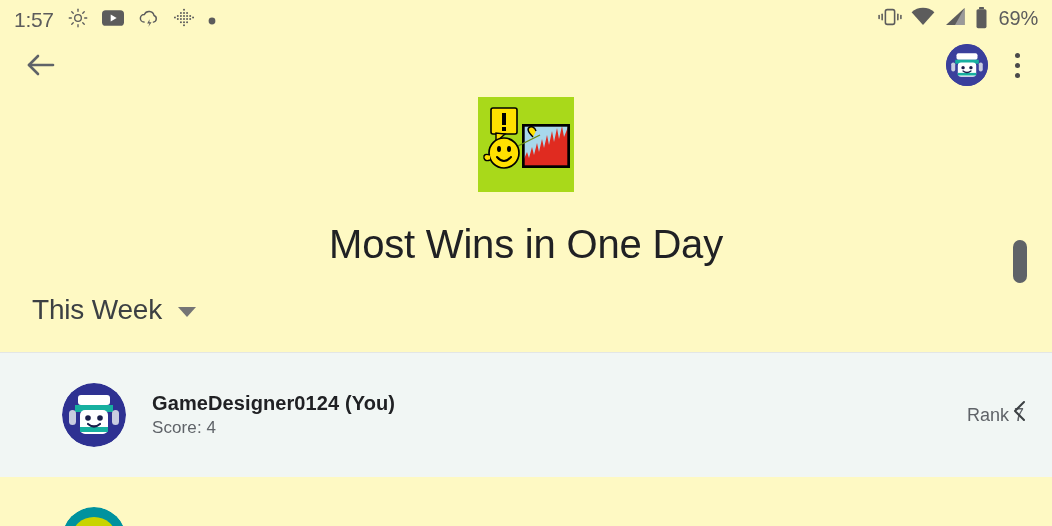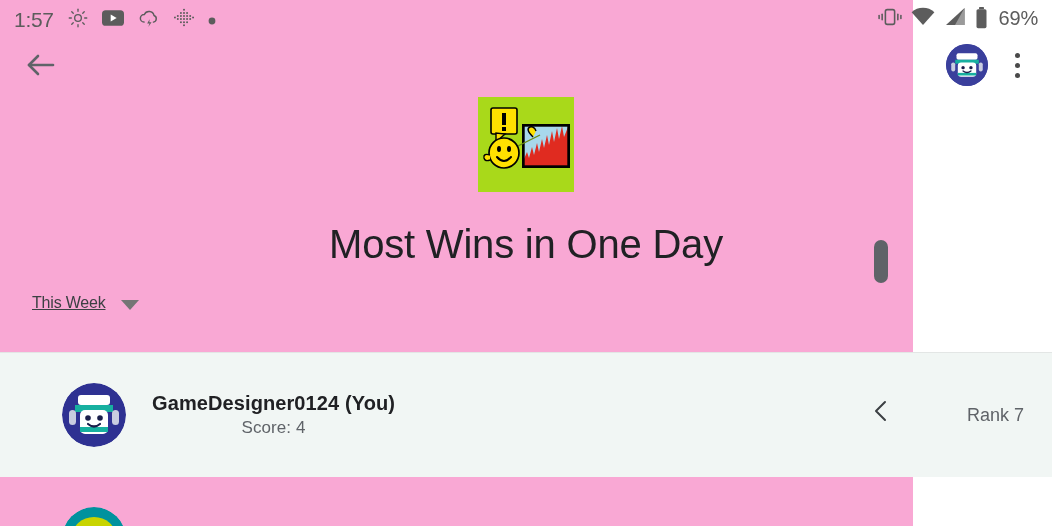--- a/index.html
+++ b/index.html
@@ -2,21 +2,21 @@
 <html><head>
 <meta charset="utf-8">
 <style>
   * { margin:0; padding:0; box-sizing:border-box; }
   html, body {
     width:1052px; height:526px;
     background:#ffffff;
     font-family:"Liberation Sans", sans-serif;
     overflow:hidden;
   }
-  .screen { position:relative; width:913px; height:526px; background:#f9a8d4; }
+  .screen { position:relative; width:1052px; height:526px; background:#fef9c3; }
 
   
   .status-bar {
     position:absolute; top:0; left:0; width:1052px; height:40px;
     display:flex; align-items:center; padding:0 14px;
   }
   .status-left { display:flex; align-items:center; gap:14px; }
   .status-right { margin-left:auto; display:flex; align-items:flex-start; gap:9px; }
   .clock { font-size:21px; color:#5c5c5c; letter-spacing:-0.3px; }
   .batt-text { font-size:20px; color:#5c5c5c; letter-spacing:-0.2px; margin-left:2px;}
@@ -49,33 +49,33 @@
     position:absolute; top:222px; left:0; width:1052px;
     text-align:center; font-size:40px; color:#202124;
     letter-spacing:-0.2px; font-weight:400;
   }
 
   
   .filter-row {
     position:absolute; top:294px; left:32px;
     display:flex; align-items:center; gap:16px; cursor:pointer;
   }
-  .filter-label { font-size:16px; color:#3c4043; letter-spacing:-0.2px;text-decoration:underline; }
+  .filter-label { font-size:28px; color:#3c4043; letter-spacing:-0.2px; }
   .caret {
     width:0; height:0; border-left:9px solid transparent;
     border-right:9px solid transparent; border-top:10px solid #757575;
     margin-top:4px;
   }
 
   
   .list { position:absolute; top:352px; left:0; width:1052px; }
   .divider { height:1px; background:#e3e6e5; width:100%; }
   .row {
     display:flex; align-items:center; padding:0 28px 0 62px;
-    height:124px; cursor:pointer; position:relative;text-align:center;
+    height:124px; cursor:pointer; position:relative;
   }
   .row.highlight { background:#f1f6f4; }
   .row-avatar {
     width:64px; height:64px; border-radius:50%;
     overflow:hidden; flex:0 0 64px; position:relative;
   }
   .row-info { margin-left:26px; display:flex; flex-direction:column; gap:3px; }
   .row-name { font-size:20px; color:#202124; font-weight:bold; letter-spacing:0.1px; }
   .row-sub { font-size:17px; color:#5f6368; letter-spacing:0.1px; }
   .row-rank {

